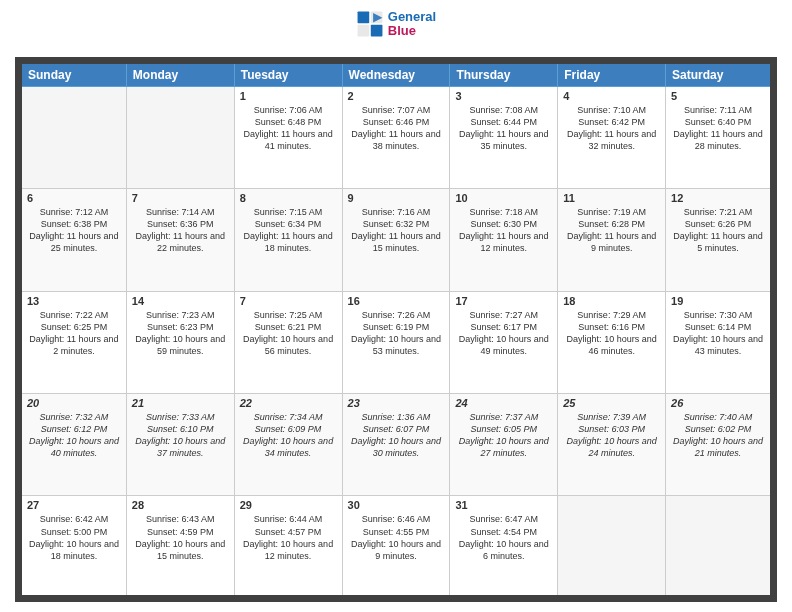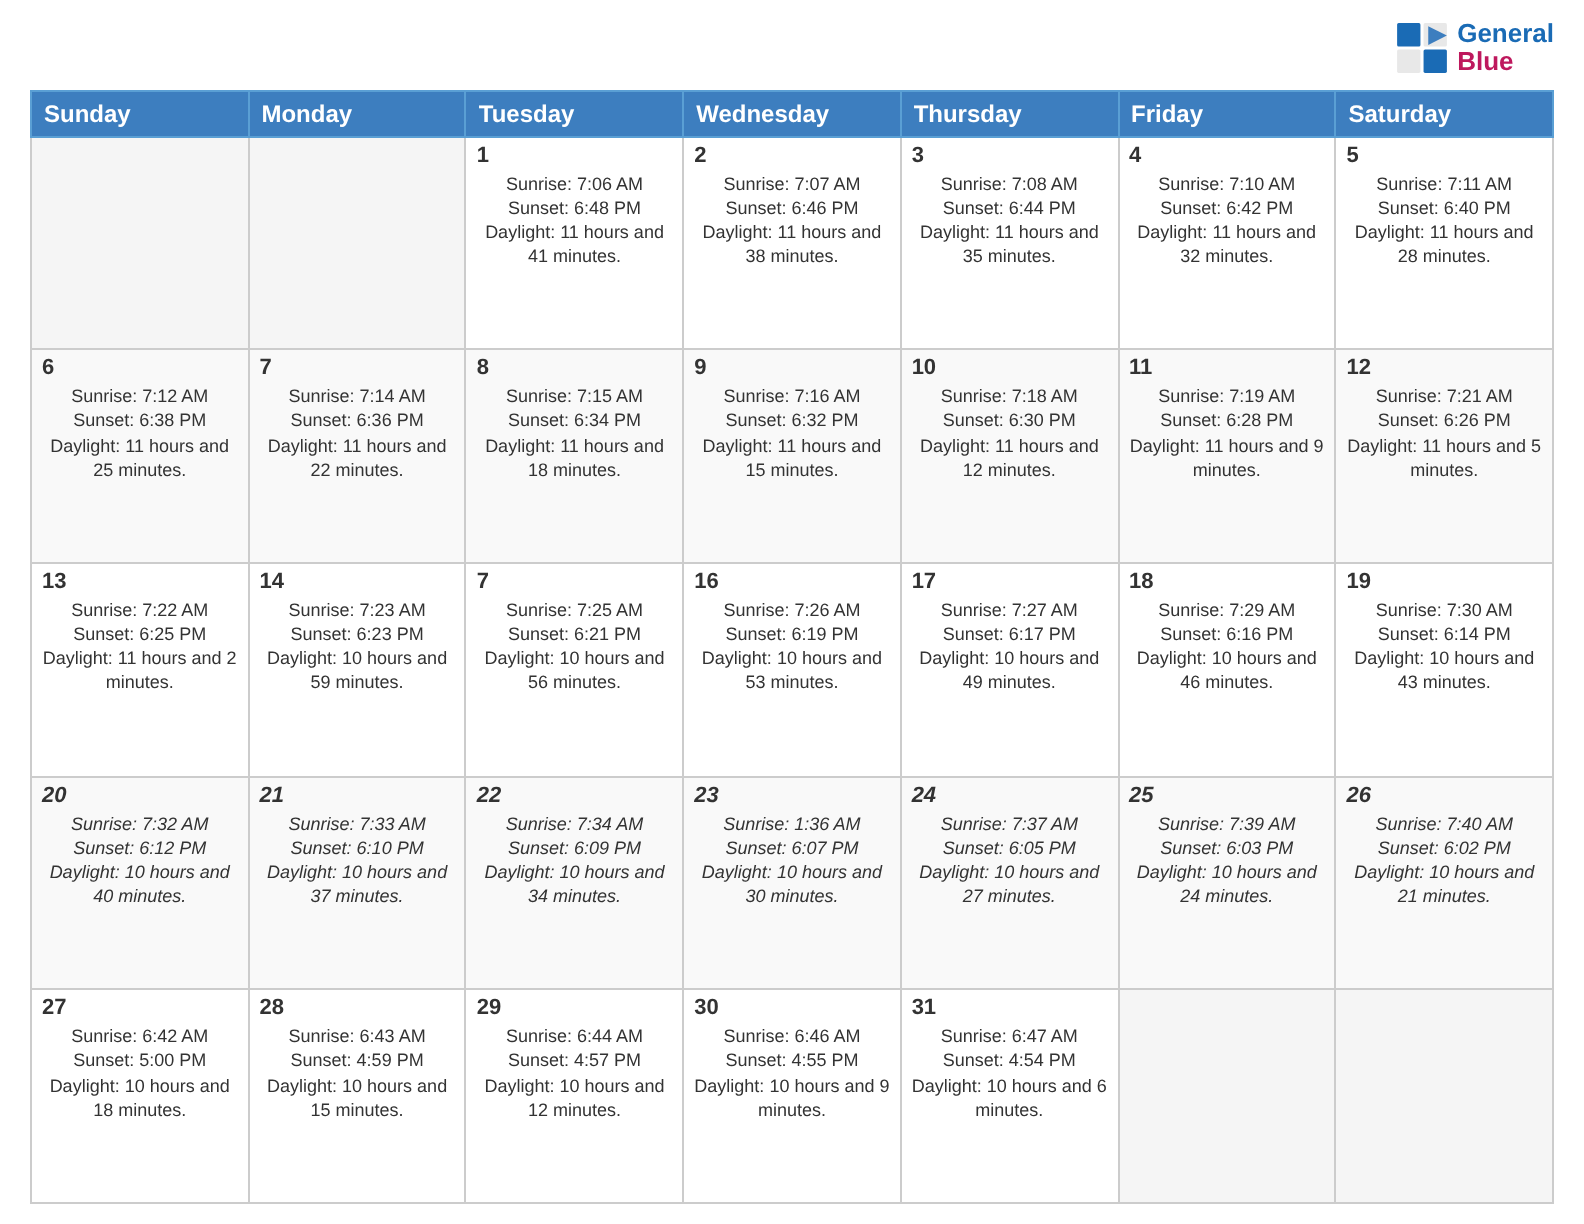--- a/index.html
+++ b/index.html
@@ -12,23 +12,23 @@
     }
     .page {
       width: 792px;
       height: 612px;
       padding: 10px 15px;
       display: flex;
       flex-direction: column;
     }
     .header {
       display: flex;
-      justify-content: flex-end;
+      justify-content: center;
       align-items: flex-start;
-      margin-bottom: 6px;
+      margin-bottom: 18px;
     }
     .logo {
       display: flex;
       align-items: center;
       gap: 4px;
     }
     .logo-text {
       font-size: 13px;
       font-weight: bold;
       color: #333;
@@ -49,21 +49,21 @@
       font-weight: normal;
       color: #333;
     }
     .subtitle {
       font-size: 13px;
       color: #555;
       font-weight: bold;
     }
     .calendar {
       flex: 1;
-      border: 1px solid #404040;
+      border: 7px solid #404040;
       border-collapse: collapse;
       width: 100%;
       table-layout: fixed;
     }
     .calendar th {
       background-color: #3d7ebf;
       color: #fff;
       text-align: left;
       padding: 4px 6px;
       font-size: 12px;

